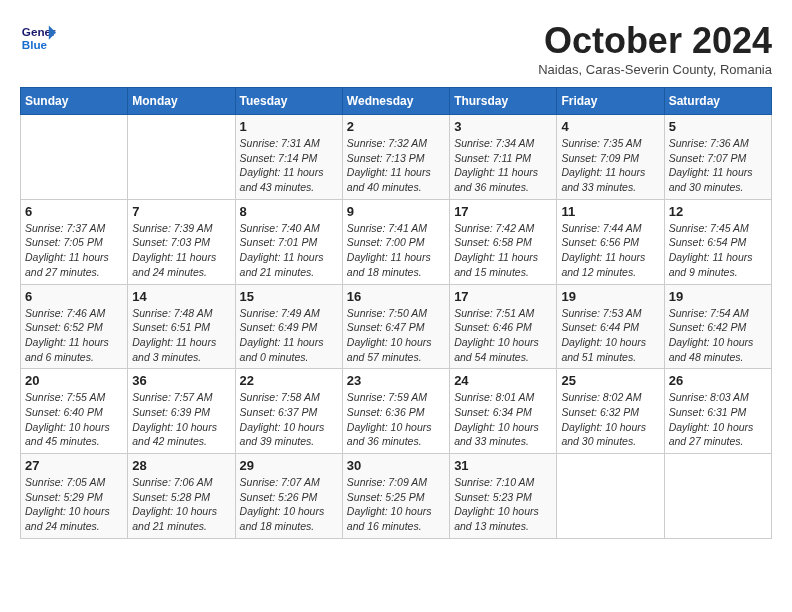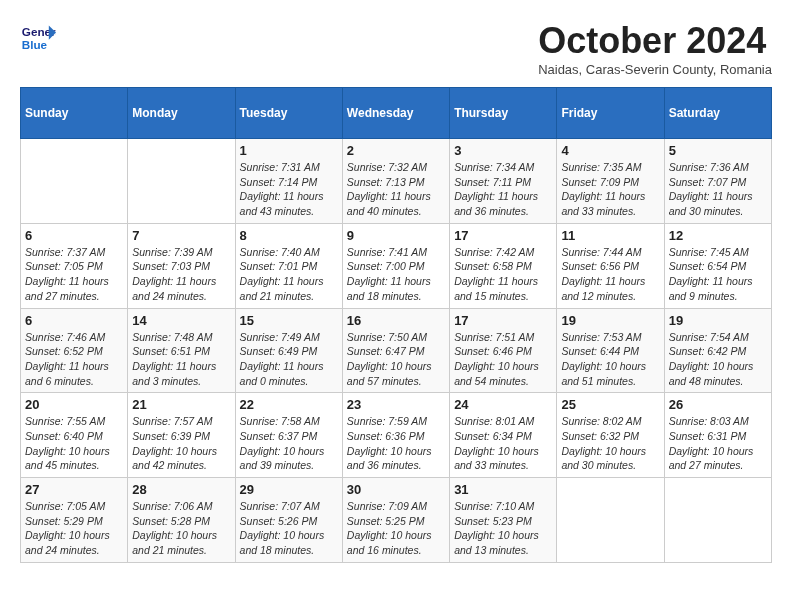--- a/index.html
+++ b/index.html
@@ -19,40 +19,40 @@
     .logo {
       display: flex;
       align-items: center;
       gap: 4px;
     }
     .logo-icon {
       width: 36px;
       height: 36px;
     }
     .title-block {
-      text-align: left;
+      text-align: right;
     }
     .month-title {
       font-size: 36px;
       font-weight: bold;
       color: #222;
     }
     .location {
       font-size: 13px;
       color: #444;
     }
     table {
       width: 100%;
       border-collapse: collapse;
       font-size: 11px;
     }
     thead tr th {
       background-color: #2a6ebf;
       color: #fff;
-      padding: 18px 4px;
+      padding: 6px 4px;
       text-align: left;
       font-size: 12px;
       border: 1px solid #1a5aa0;
     }
     tbody tr td {
       border: 1px solid #ccc;
       vertical-align: top;
       padding: 4px;
       height: 80px;
       width: 107px;
@@ -191,21 +191,21 @@
           <span class="day-num">19</span>
           <div class="day-info">Sunrise: 7:54 AM<br>Sunset: 6:42 PM<br>Daylight: 10 hours and 48 minutes.</div>
         </td>
       </tr>
       <tr>
         <td>
           <span class="day-num">20</span>
           <div class="day-info">Sunrise: 7:55 AM<br>Sunset: 6:40 PM<br>Daylight: 10 hours and 45 minutes.</div>
         </td>
         <td>
-          <span class="day-num">21</span>
+          <span class="day-num">36</span>
           <div class="day-info">Sunrise: 7:57 AM<br>Sunset: 6:39 PM<br>Daylight: 10 hours and 42 minutes.</div>
         </td>
         <td>
           <span class="day-num">22</span>
           <div class="day-info">Sunrise: 7:58 AM<br>Sunset: 6:37 PM<br>Daylight: 10 hours and 39 minutes.</div>
         </td>
         <td>
           <span class="day-num">23</span>
           <div class="day-info">Sunrise: 7:59 AM<br>Sunset: 6:36 PM<br>Daylight: 10 hours and 36 minutes.</div>
         </td>

